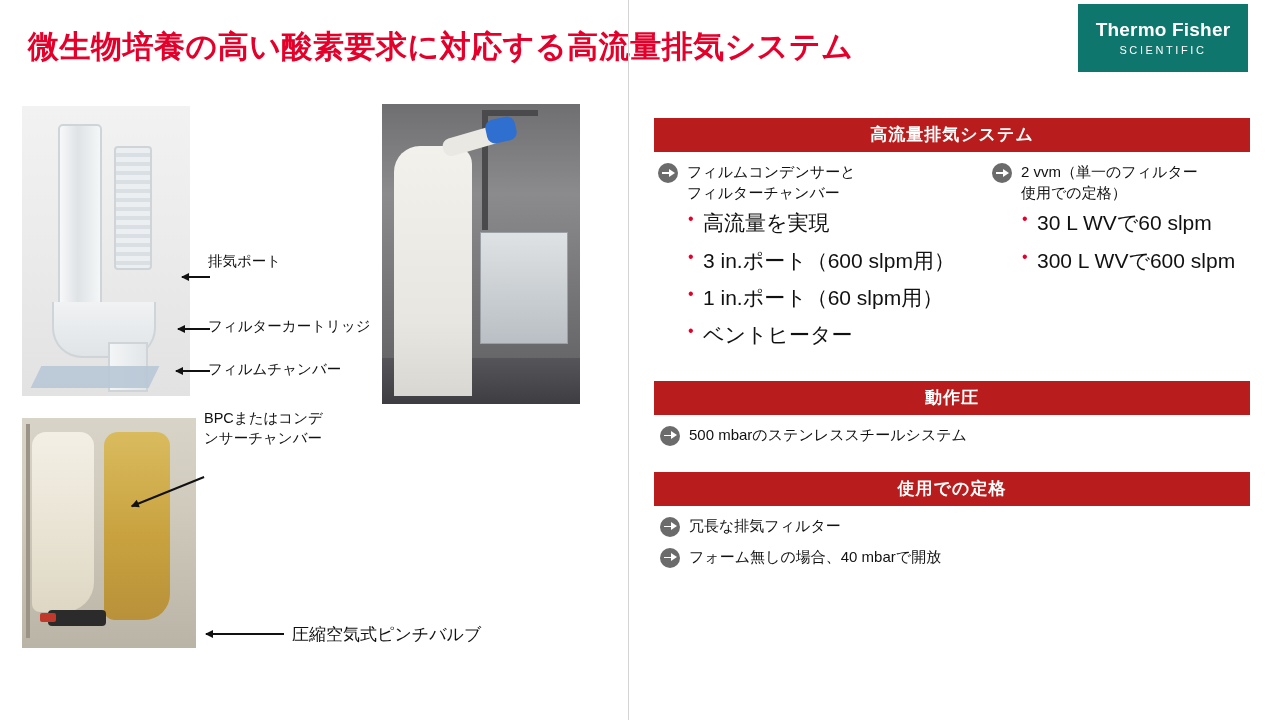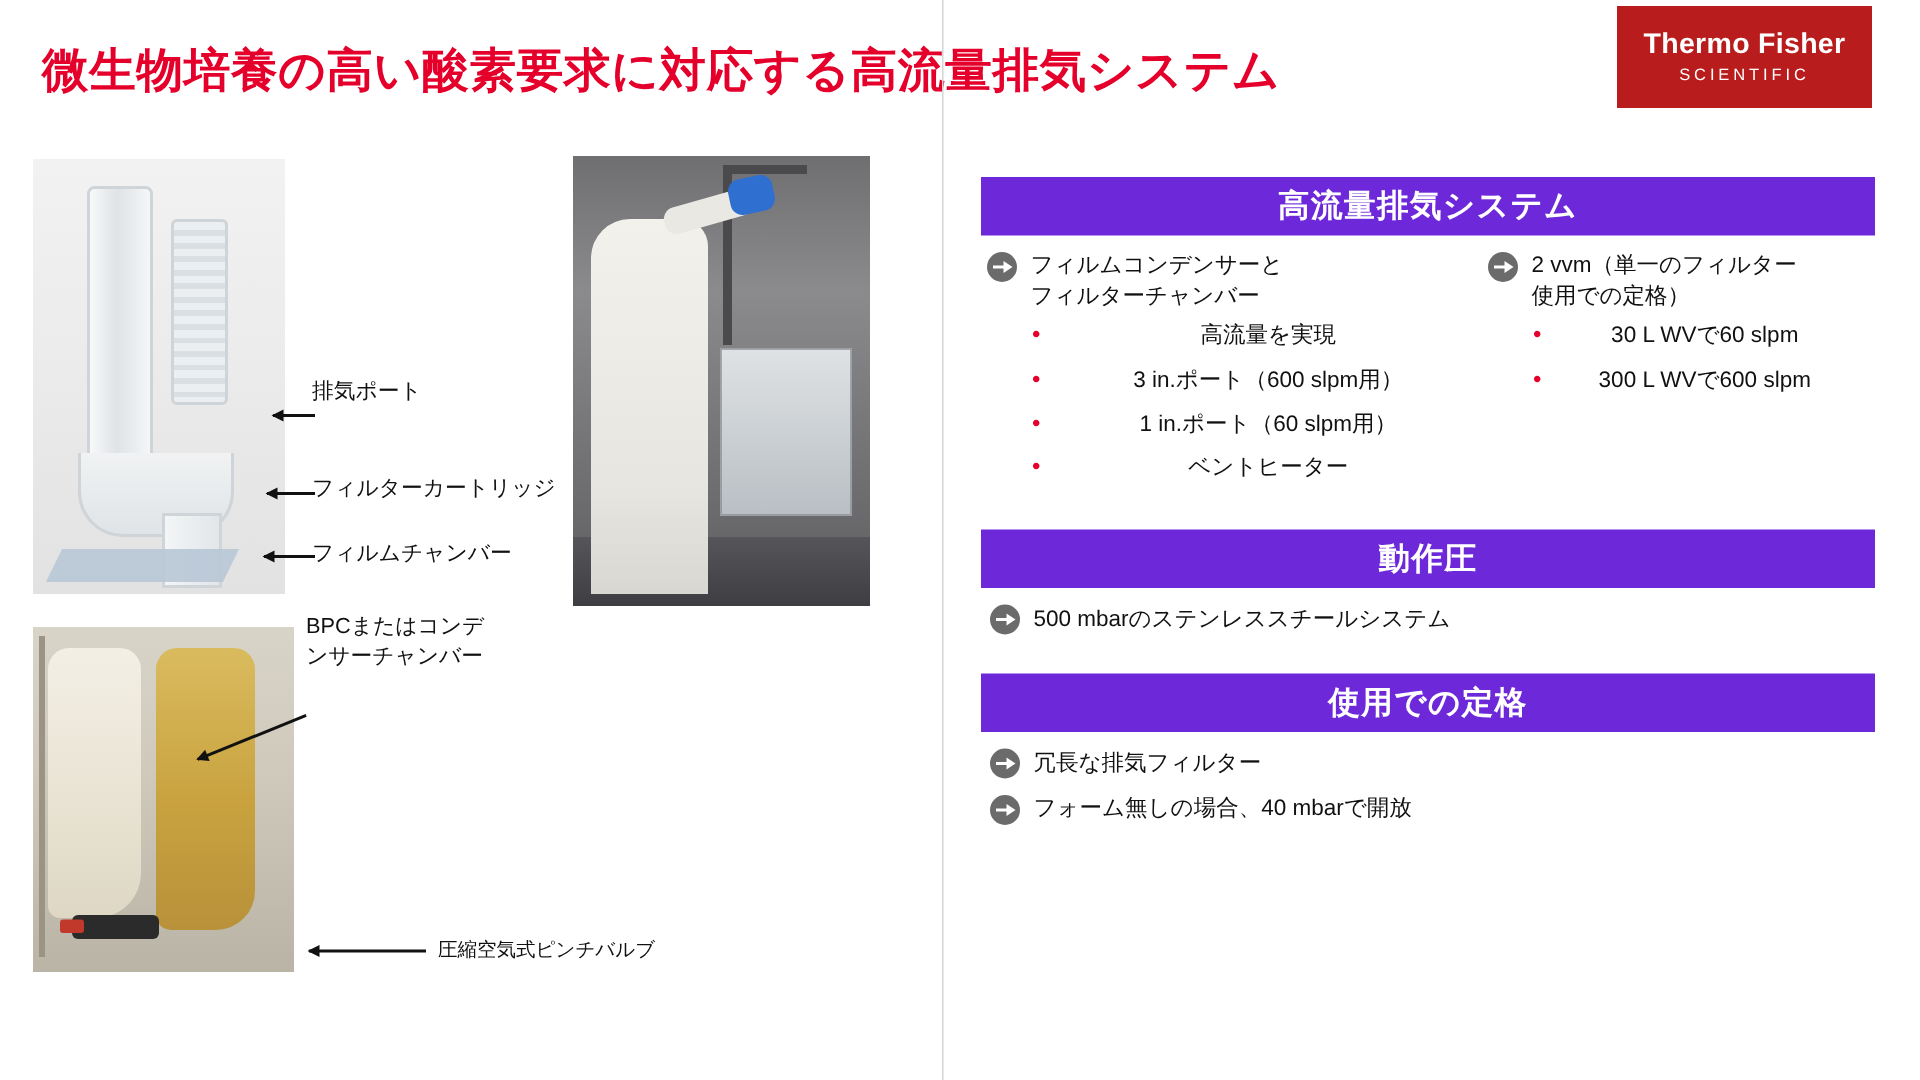--- a/index.html
+++ b/index.html
@@ -16,21 +16,21 @@
     position: relative;
   }
 
   
   .logo-box {
     position: absolute;
     top: 4px;
     right: 32px;
     width: 170px;
     height: 68px;
-    background: #b91c1c;
+    background: #0f766e;
     color: #ffffff;
     display: flex;
     flex-direction: column;
     align-items: center;
     justify-content: center;
     line-height: 1.1;
   }
   .logo-main {
     font-size: 19px;
     font-weight: bold;
@@ -267,21 +267,21 @@
     position: absolute;
     font-size: 14.5px;
     color: #111111;
     line-height: 1.35;
     white-space: pre-line;
   }
   .c-exhaust { left: 208px; top: 156px; }
   .c-filter  { left: 208px; top: 221px; }
   .c-film    { left: 208px; top: 264px; }
   .c-bpc     { left: 204px; top: 313px; }
-  .c-pinch   { left: 292px; top: 528px; font-size: 13px; }
+  .c-pinch   { left: 292px; top: 528px; font-size: 17px; }
 
   .arrow-line {
     position: absolute;
     height: 1.5px;
     background: #111111;
   }
   .arrow-line::after {
     content: "";
     position: absolute;
     right: -1px;
@@ -308,23 +308,23 @@
   .a5 { left: 206px; top: 537px; width: 78px; }
 
   
   .right-col {
     position: absolute;
     left: 654px;
     top: 118px;
     width: 596px;
   }
   .section-header {
-    background: #6d28d9;
+    background: #b91c1c;
     color: #ffffff;
-    font-size: 21px;
+    font-size: 17px;
     font-weight: bold;
     text-align: center;
     padding: 5px 0 6px 0;
     letter-spacing: 1px;
   }
   .section-body {
     padding: 10px 4px 4px 4px;
   }
   .two-col {
     display: flex;
@@ -371,27 +371,26 @@
     line-height: 1.38;
     color: #111111;
     white-space: pre-line;
   }
   .sub-list {
     margin: 4px 0 0 30px;
     padding: 0;
     list-style: none;
   }
   .sub-list li {
-    font-size: 15px;
+    font-size: 21px;
     line-height: 1.35;
     color: #111111;
     margin-bottom: 9px;
     position: relative;
     padding-left: 15px;
-    text-align: center;
   }
   .sub-list li::before {
     content: "•";
     position: absolute;
     left: 0;
     top: -1px;
     color: #e4002b;
     font-size: 16px;
   }
   .sec-gap { height: 18px; }

